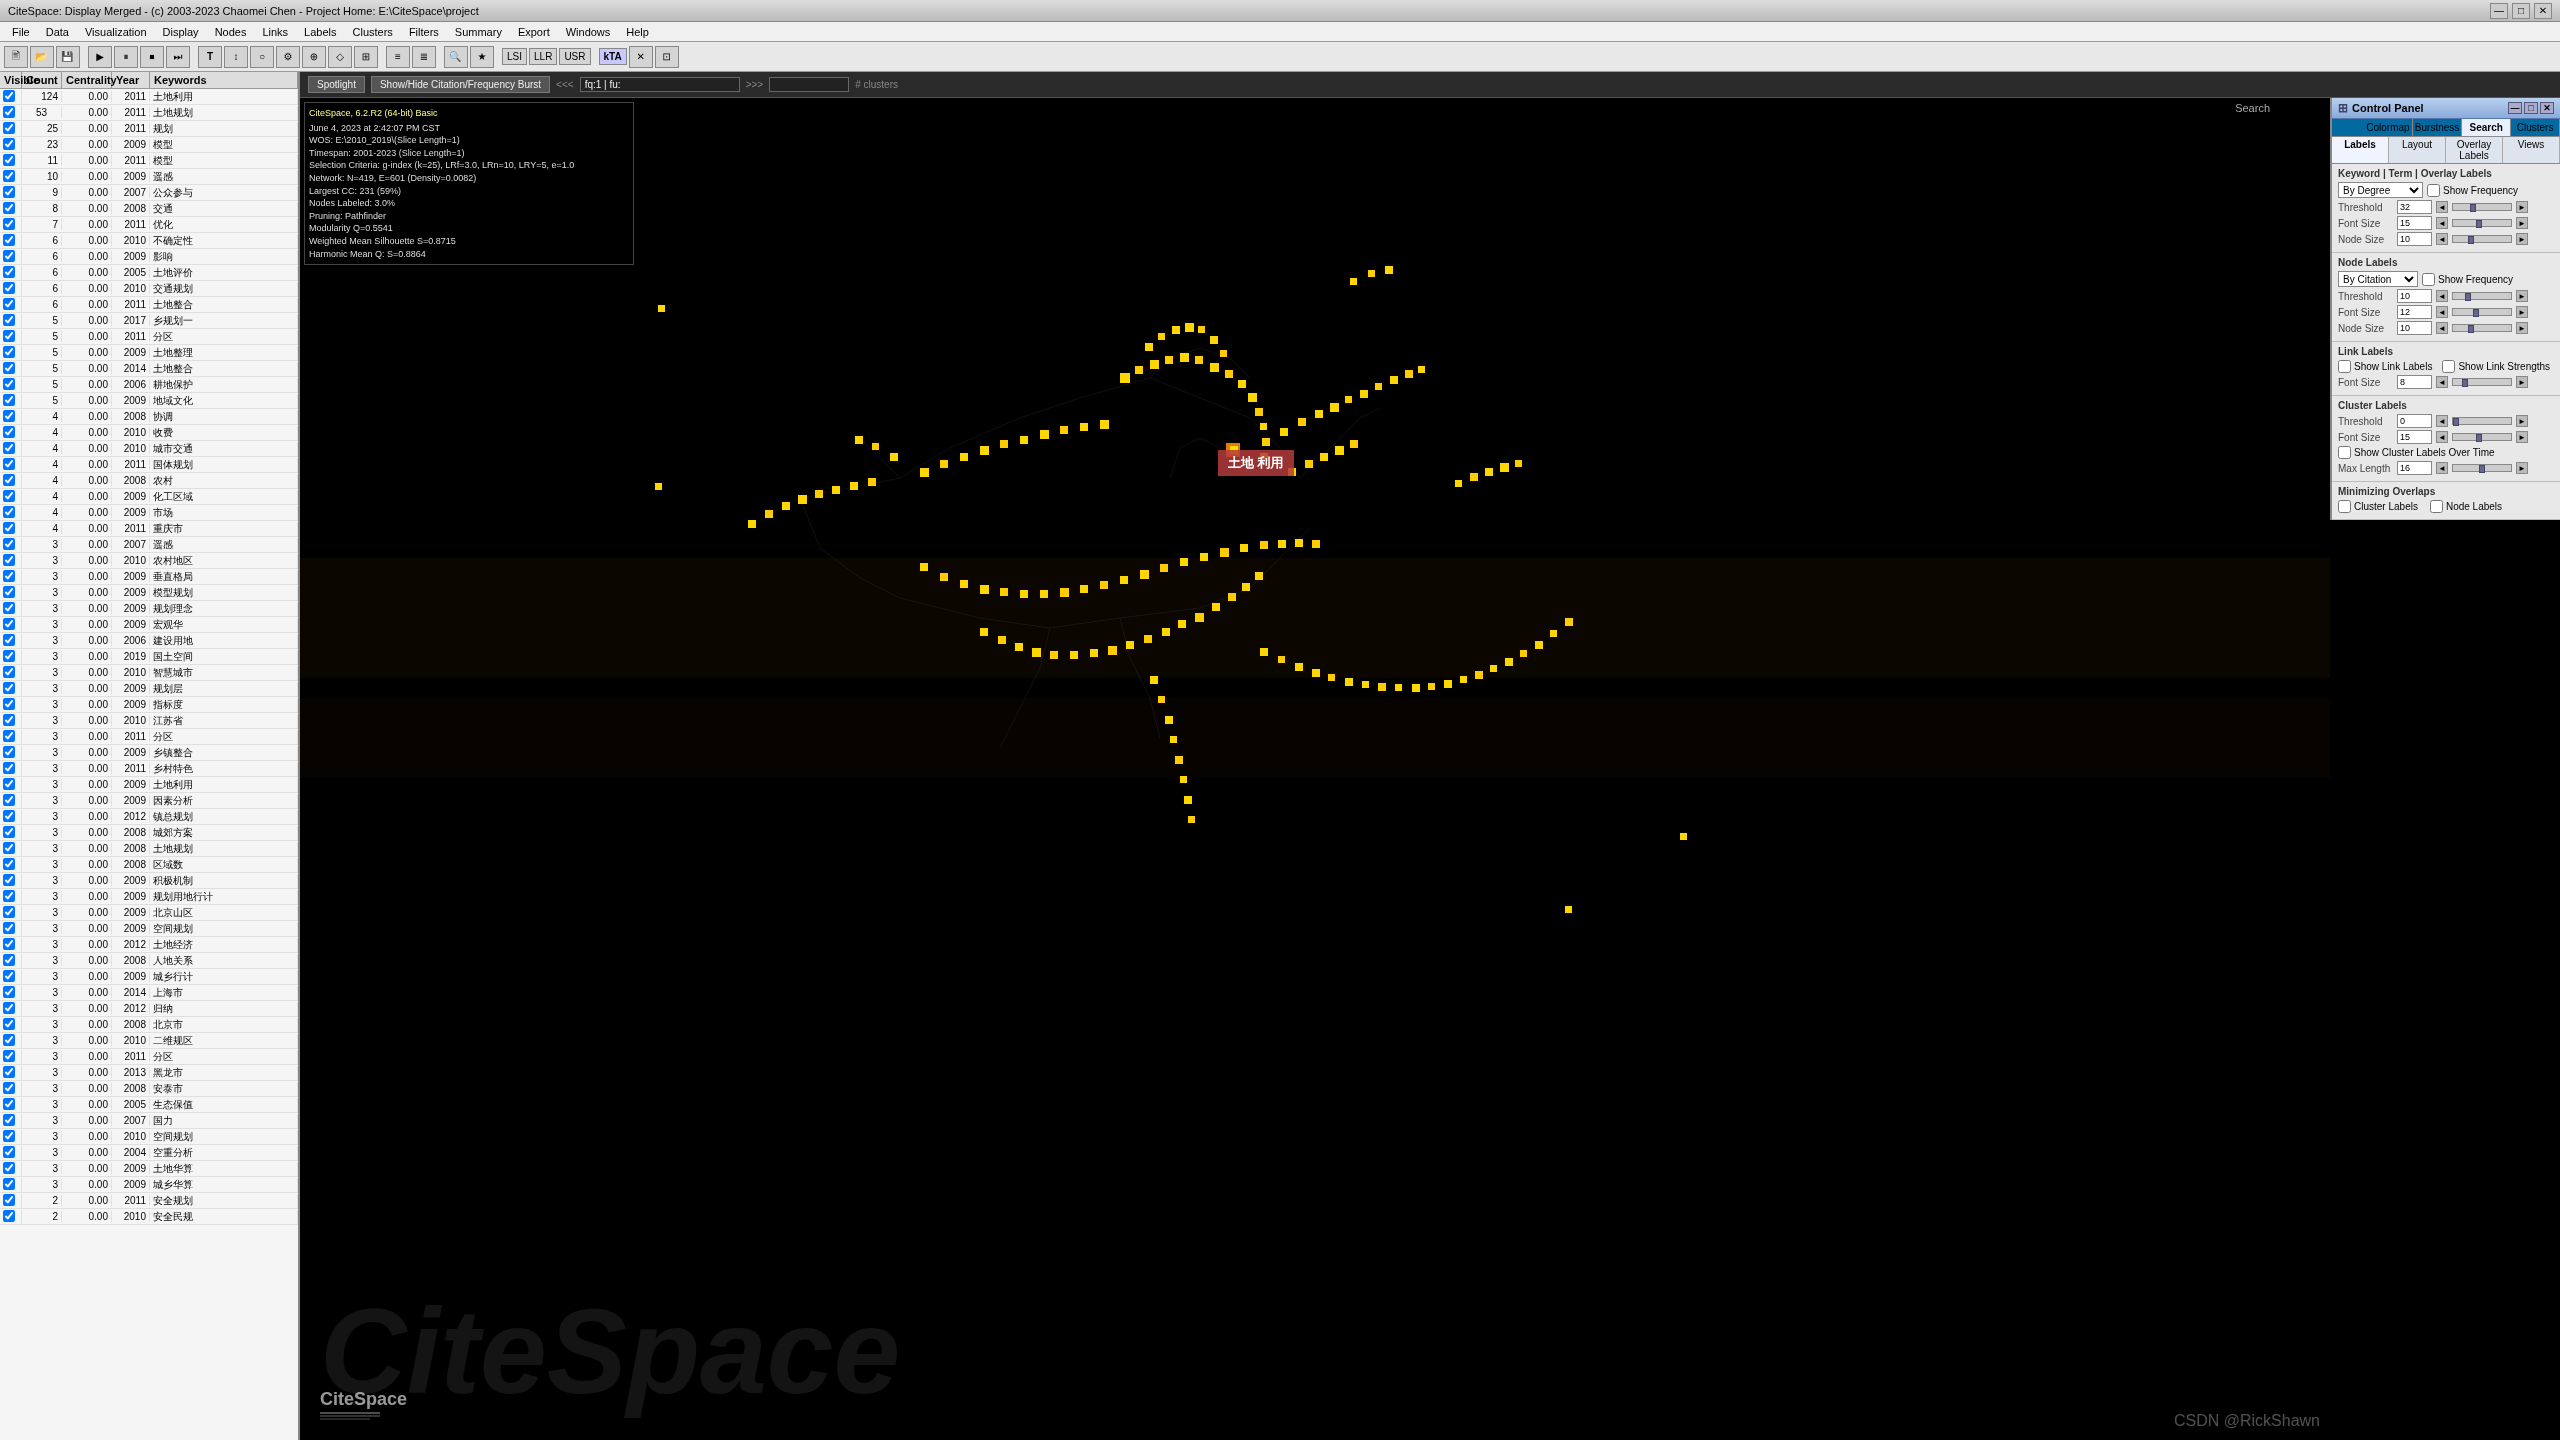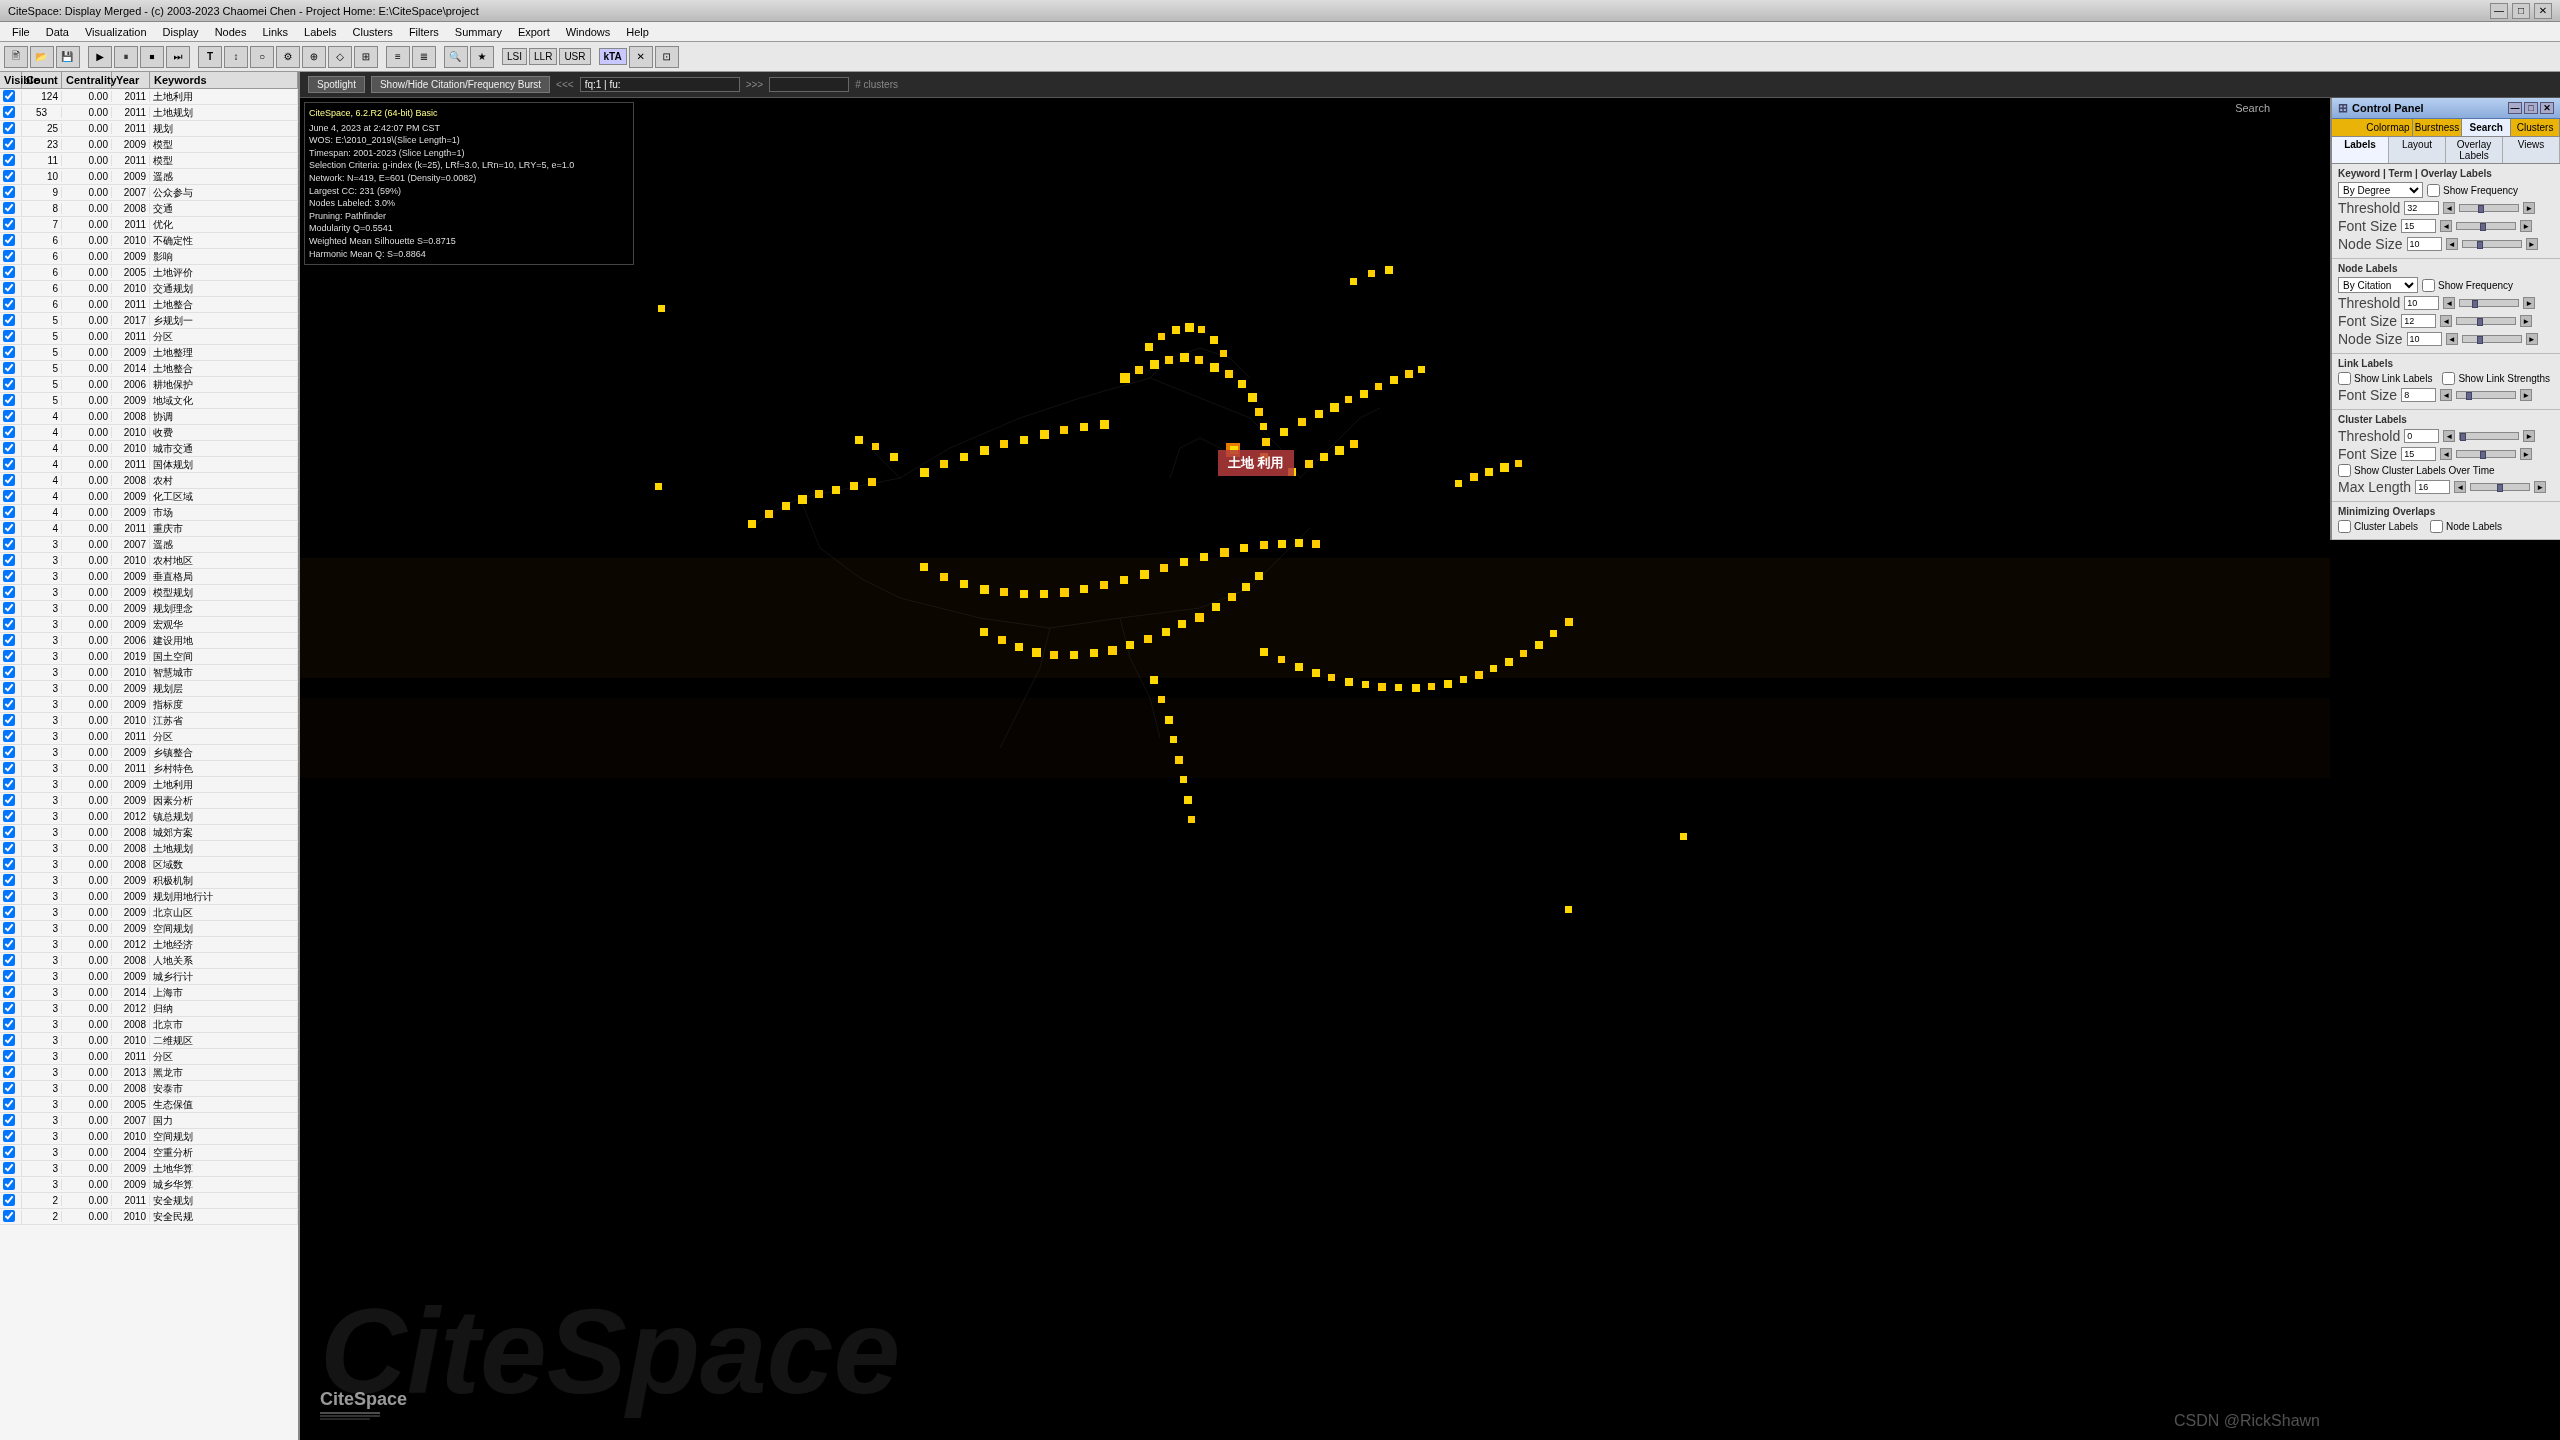--- a/index.html
+++ b/index.html
@@ -140,21 +140,21 @@
       background: #e8e8e8; border-left: 2px solid #888;
       font-size: 10px; overflow-y: auto;
     }
     #cp-titlebar {
       background: linear-gradient(to bottom, #b8d0f0, #8aabdc);
       border-bottom: 1px solid #5577aa;
       padding: 3px 6px; font-size: 11px; font-weight: bold;
       display: flex; align-items: center; justify-content: space-between;
     }
     #cp-tabs {
-      display: flex; background: #eab308; border-bottom: 1px solid #888; padding-left: 32px;
+      display: flex; background: #0369a1; border-bottom: 1px solid #888; padding-left: 32px;
     }
     .cp-tab {
       flex: 1; text-align: center; padding: 3px 2px;
       border-right: 1px solid #888; cursor: pointer; font-size: 10px;
     }
     .cp-tab.active { background: #e8f0ff; font-weight: bold; }
     #cp-subtabs {
       display: flex; background: #dde4ee; border-bottom: 1px solid #888;
     }
     .cp-subtab {
@@ -165,21 +165,21 @@
     
     .cp-section {
       padding: 4px 6px; border-bottom: 1px solid #bbb;
     }
     .cp-section-title {
       font-weight: bold; font-size: 10px; margin-bottom: 3px; color: #333;
     }
     .cp-row {
       display: flex; align-items: center; margin-bottom: 2px; gap: 4px;
     }
-    .cp-label { color: #444; min-width: 55px; font-size: 14px; text-align: right; }
+    .cp-label { color: #444; min-width: 55px; font-size: 10px; }
     .cp-input {
       width: 35px; height: 14px; background: #fff; border: 1px solid #888;
       font-size: 9px; padding: 0 2px;
     }
     .cp-slider-track {
       width: 60px; height: 8px; background: #ccc; border: 1px solid #888;
       position: relative; display: inline-block;
     }
     .cp-slider-thumb {
       position: absolute; top: 0; left: 30%; width: 6px; height: 8px;

